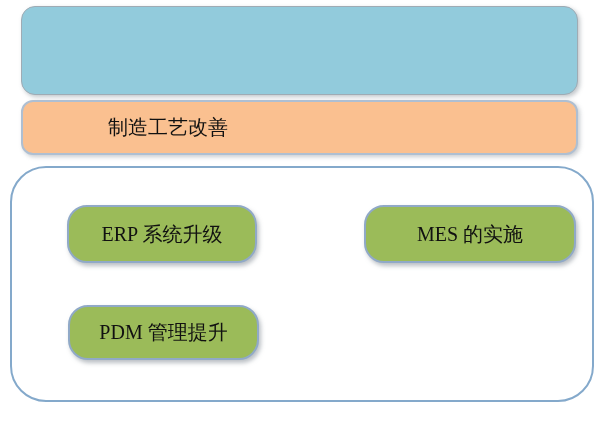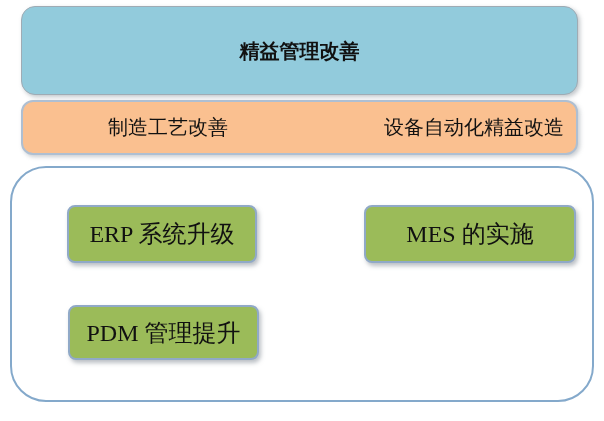--- a/index.html
+++ b/index.html
@@ -56,45 +56,43 @@
     width: 584px; height: 236px;
     background: #ffffff;
     border: 2px solid #84a9cb;
     border-radius: 36px;
   }
   .green-box {
     position: absolute;
     box-sizing: border-box;
     background: #9bbb59;
     border: 2px solid #90a9c7;
-    border-radius: 8px;
+    border-radius: 20px;
     box-shadow: 2px 3px 4px rgba(120,130,140,0.5);
     display: flex;
     align-items: center;
     justify-content: center;
-    font-size: 24px;
+    font-size: 20px;
     white-space: nowrap;
   }
   .green-box.erp { left: 55px;  top: 37px;  width: 190px; height: 58px; }
   .green-box.mes { left: 352px; top: 37px;  width: 212px; height: 58px; }
   .green-box.pdm { left: 56px;  top: 137px; width: 191px; height: 55px; }
   .green-box.oa  { left: 325px; top: 137px; width: 210px; height: 55px; }
 </style>
 </head>
 <body>
 
 <div class="stage">
 
   <div class="box top-banner" style="background-color: rgb(146, 203, 220);">
-    <div>精益管理改善</div>
   </div>
 
   <div class="box mid-banner" style="background-color: rgb(250, 192, 144);">
     <span>制造工艺改善</span>
-    <span>设备自动化精益改造</span>
   </div>
 
   <div class="box it-panel">
 
     <div class="green-box erp" style="background-color: rgb(155, 187, 89);">
       <span>ERP 系统升级</span>
     </div>
 
     <div class="green-box mes" style="background-color: rgb(155, 187, 89);">
       <span>MES 的实施</span>

